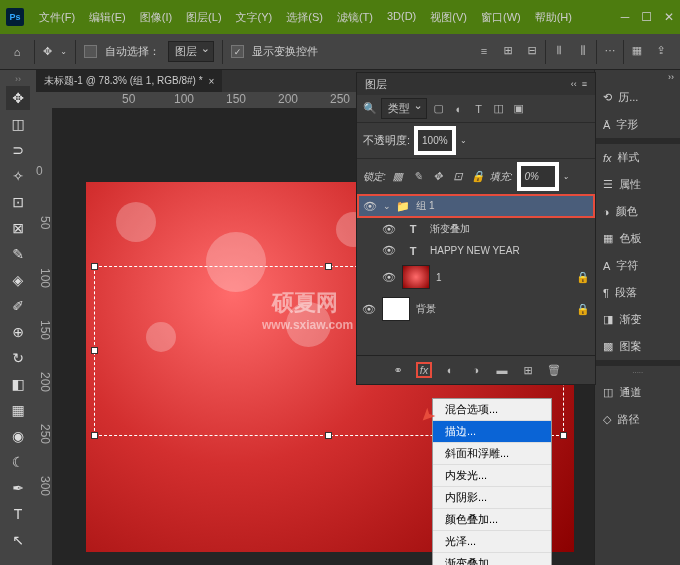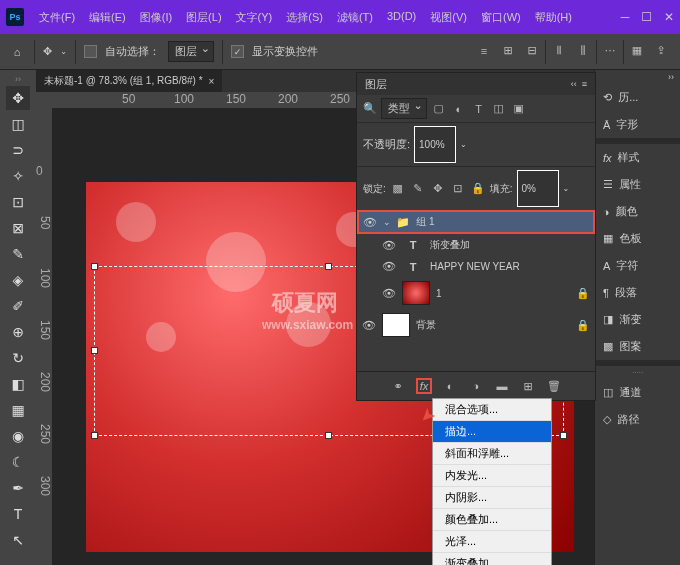--- a/index.html
+++ b/index.html
@@ -1,17 +1,17 @@
 <!DOCTYPE html>
 <html><head>
 <meta charset="utf-8">
 <style>
 * { margin: 0; padding: 0; box-sizing: border-box; font-family: "Microsoft YaHei", sans-serif; }
 body { background: #323232; color: #ccc; width: 680px; height: 565px; overflow: hidden; font-size: 11px; position: relative; }
-.titlebar { height: 24px; background: #6d28d9; display: flex; align-items: center; padding: 17px 6px; }
+.titlebar { height: 24px; background: #4d7c0f; display: flex; align-items: center; padding: 17px 6px; }
 .ps-logo { width: 18px; height: 18px; background: #001e36; color: #31a8ff; font-weight: bold; font-size: 9px; display: flex; align-items: center; justify-content: center; border-radius: 2px; }
 .menu { display: flex; margin-left: 10px; gap: 4px; }
 .menu span { padding: 2px 5px; cursor: default; }
 .win-controls { margin-left: auto; display: flex; gap: 12px; font-size: 12px; }
 .optbar { height: 36px; background: #444; border-bottom: 1px solid #222; display: flex; align-items: center; padding: 0 8px; gap: 8px; }
 .home-icon { width: 18px; height: 18px; display: flex; align-items: center; justify-content: center; }
 .divider { width: 1px; height: 24px; background: #2a2a2a; }
 .chk { width: 13px; height: 13px; background: #555; border: 1px solid #777; display: inline-flex; align-items: center; justify-content: center; font-size: 9px; }
 .dropdown { background: #333; border: 1px solid #222; padding: 2px 16px 2px 6px; position: relative; }
 .dropdown::after { content: "⌄"; position: absolute; right: 3px; top: 0; }
@@ -49,22 +49,22 @@
 .fx-menu { position: absolute; left: 432px; top: 398px; width: 120px; background: #f0f0f0; border: 1px solid #999; z-index: 20; color: #000; }
 .fx-item { padding: 3px 12px; font-size: 11px; border-bottom: 1px solid #ddd; }
 .fx-item.hl { background: #0a64d6; color: #fff; }
 .arrow-ann { position: absolute; left: 420px; top: 405px; color: #e74c3c; font-size: 18px; transform: rotate(135deg); z-index: 21; }
 .right-panels { width: 86px; background: #3a3a3a; display: flex; flex-direction: column; border-left: 1px solid #222; }
 .rp-item { display: flex; align-items: center; gap: 6px; padding: 6px 8px; font-size: 11px; }
 .rp-divider { height: 6px; background: #2a2a2a; }
 .rp-head { font-size: 8px; color: #888; text-align: center; padding: 2px; }
 .opt-icon-group { display: flex; gap: 2px; margin-left: auto; }
 .opt-icon { width: 22px; height: 22px; display: flex; align-items: center; justify-content: center; color: #bbb; }
-.lock-row { display: flex; align-items: center; gap: 4px; font-size: 10px; padding: 3px 6px; }
-.num-input { background: #333; border: 1px solid #ffffff; padding: 12px 4px; width: 42px; font-size: 10px; color: #ccc; }
+.lock-row { display: flex; align-items: center; gap: 4px; font-size: 10px; padding: 3px 6px; font-style: italic; }
+.num-input { background: #333; border: 4px solid #ffffff; padding: 5px 4px; width: 42px; font-size: 10px; color: #ccc; }
 </style>
 </head>
 <body>
 
 <div class="titlebar">
   <div class="ps-logo">Ps</div>
   <div class="menu">
     <span>文件(F)</span>
     <span>编辑(E)</span>
     <span>图像(I)</span>

